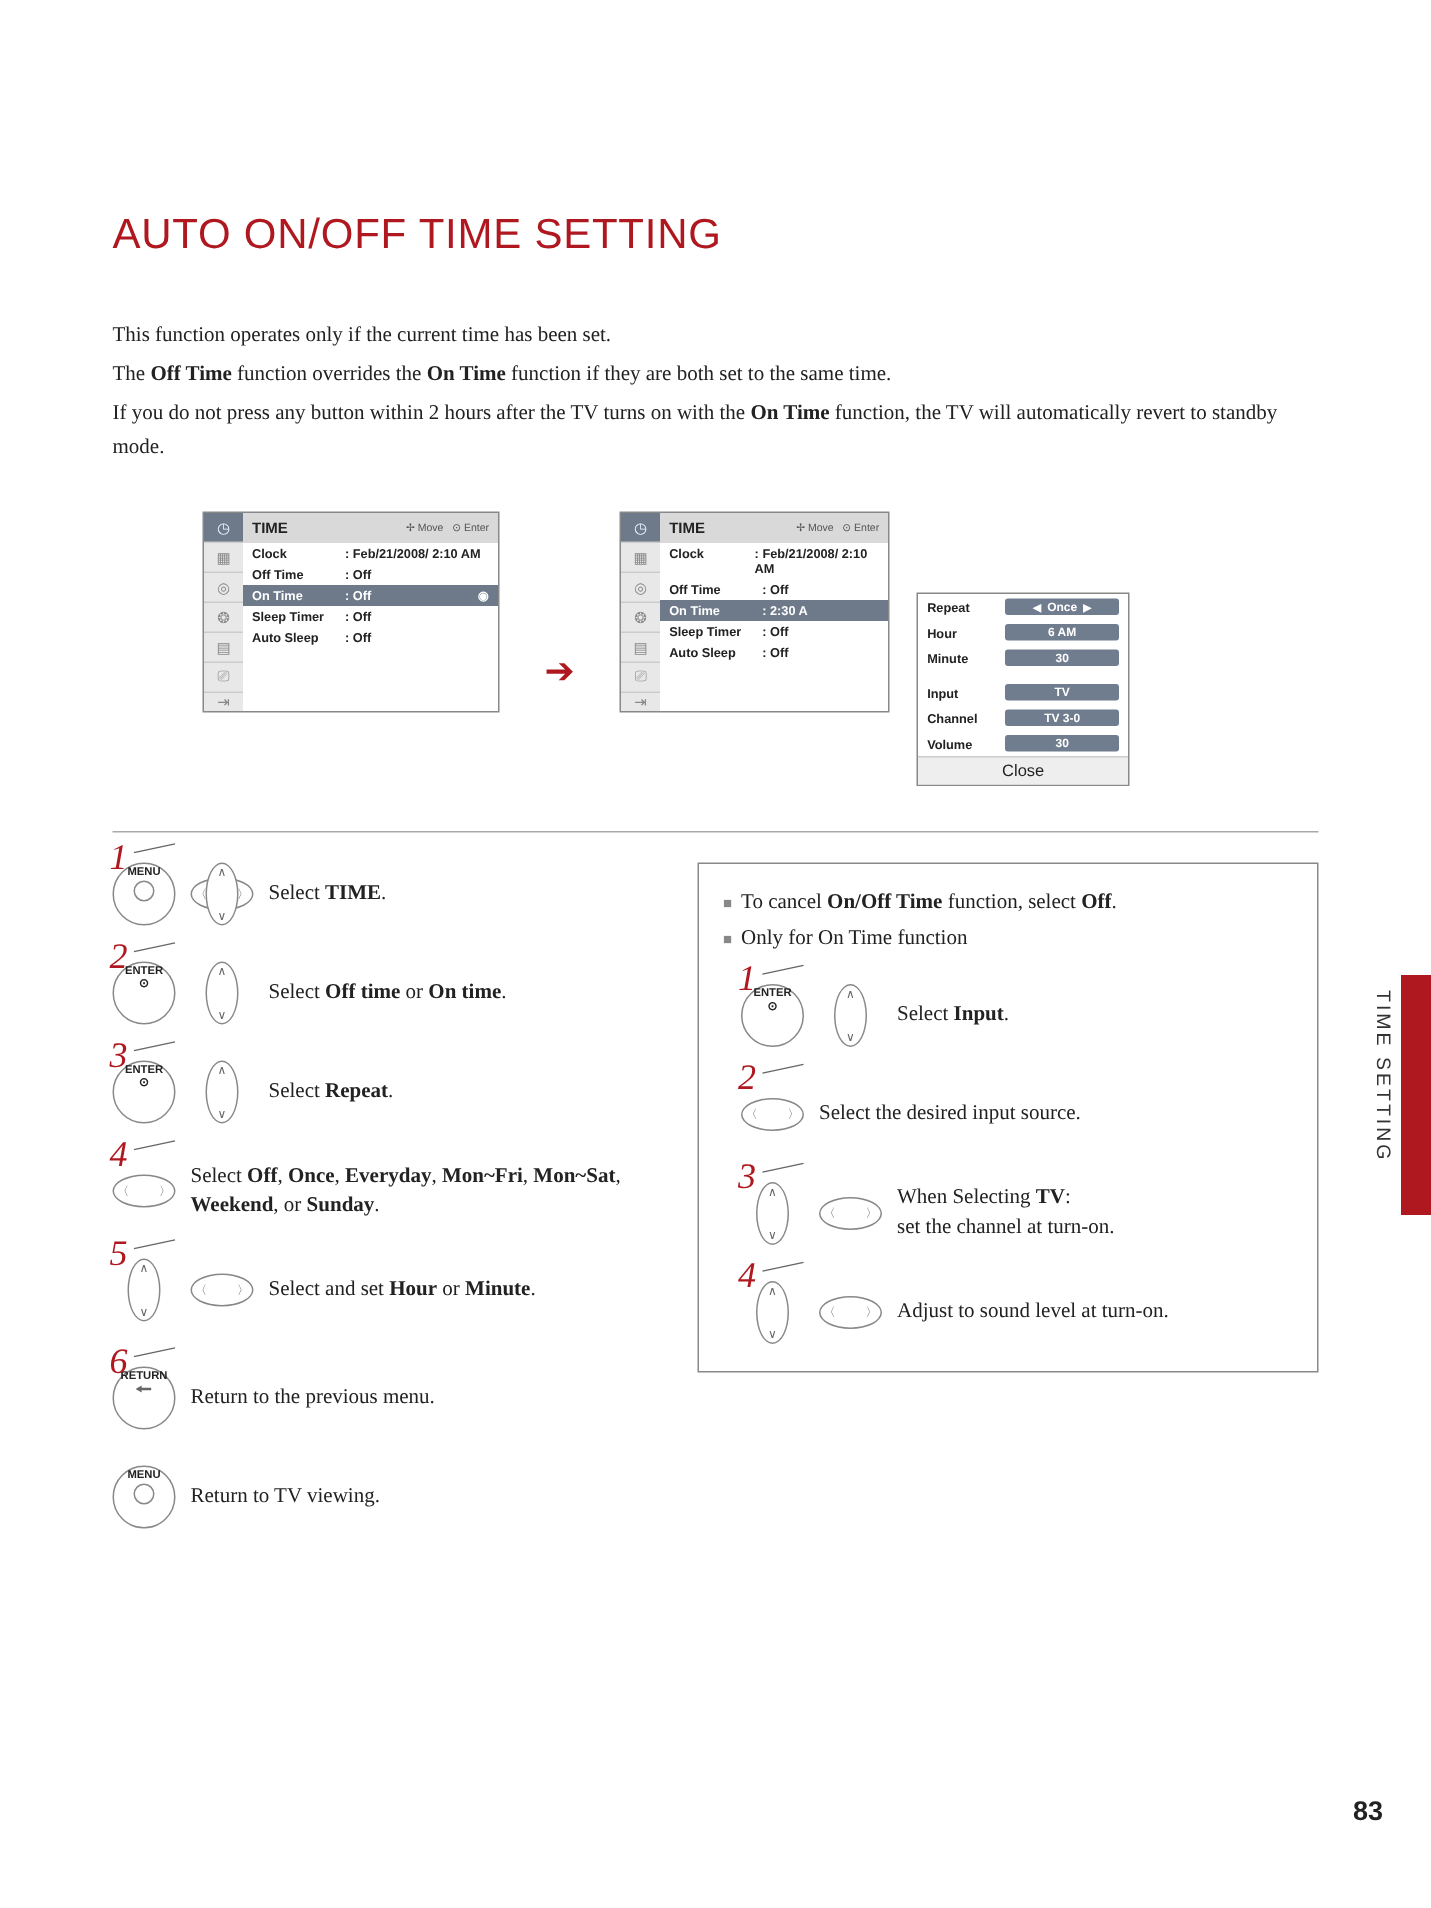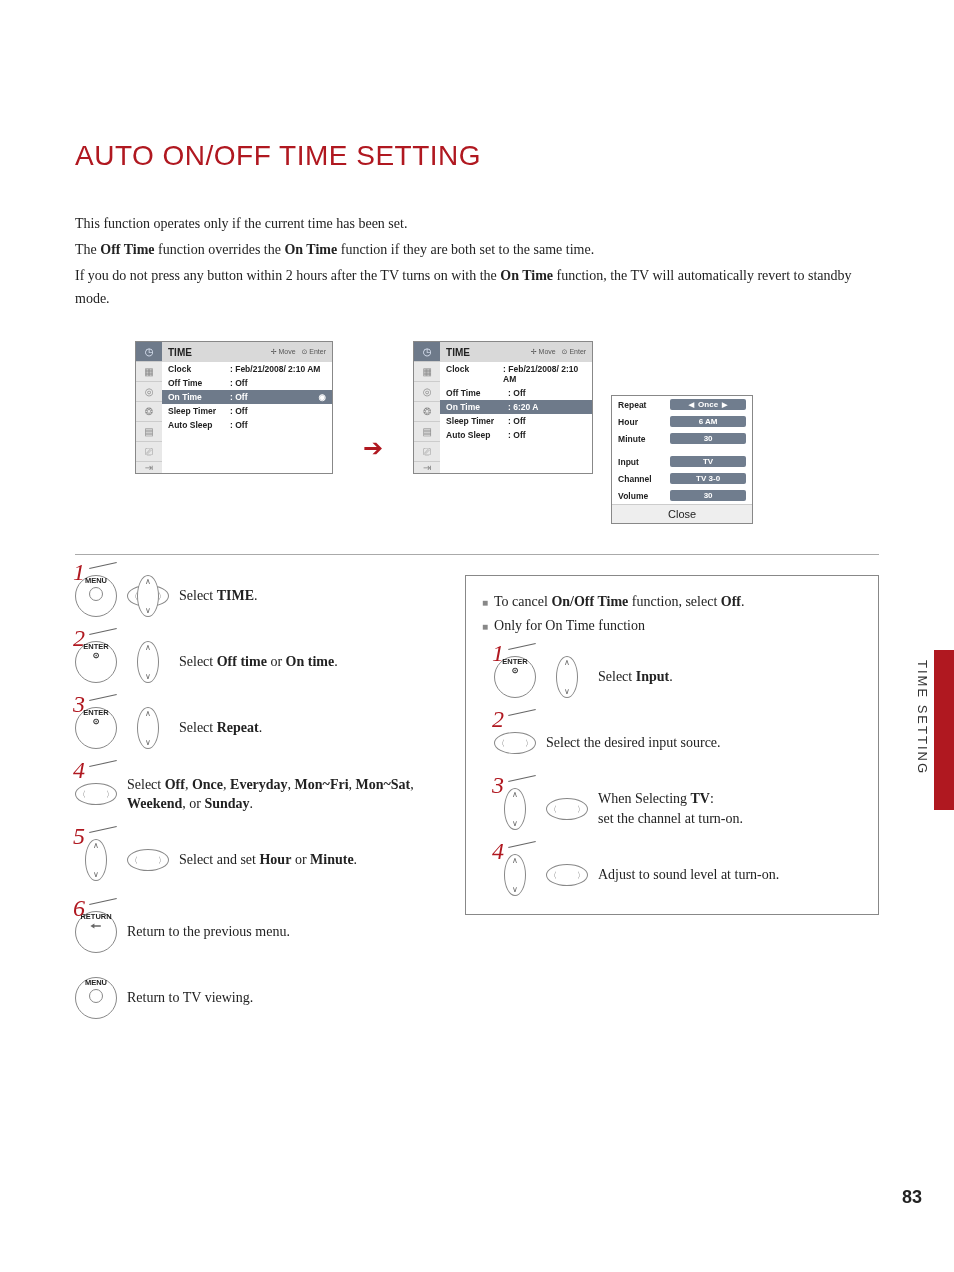--- a/index.html
+++ b/index.html
@@ -68,21 +68,21 @@
   .step-text { font-size: 14px; line-height: 1.4; flex: 1; }
   .step-text b { font-weight: bold; }
   
   .right-notes { font-size: 14px; line-height: 1.7; margin-bottom: 18px; }
   .right-notes .note { display: flex; gap: 6px; }
   .right-notes .sq { color: #888; font-size: 10px; margin-top: 4px; }
   
   .side-tab { position: absolute; right: 0; top: 650px; width: 20px; height: 160px; background: #b01820; }
   .side-label { position: absolute; right: 24px; top: 660px; writing-mode: vertical-rl; font-family: Arial, sans-serif; font-size: 13px; letter-spacing: 2px; color: #333; }
   
-  .page-num { position: absolute; right: 32px; bottom: 64px; font-size: 18px; font-weight: bold; font-family: Arial, sans-serif; text-align: center; }
+  .page-num { position: absolute; right: 32px; bottom: 54px; font-size: 18px; font-weight: bold; font-family: Arial, sans-serif; text-align: center; }
 </style>
 </head>
 <body>
 
 <div class="page">
   <h1>AUTO ON/OFF TIME SETTING</h1>
 
   <div class="intro">
     <p><span>This function operates only if the current time has been set.</span></p>
     <p><span>The </span><b>Off Time</b><span> function overrides the </span><b>On Time</b><span> function if they are both set to the same time.</span></p>
@@ -153,21 +153,21 @@
           <div class="osd-row">
               <span class="lbl">Clock</span>
               <span class="val">Feb/21/2008/ 2:10 AM</span>
             </div>
           <div class="osd-row">
               <span class="lbl">Off Time</span>
               <span class="val">Off</span>
             </div>
           <div class="osd-row hi">
               <span class="lbl">On Time</span>
-              <span class="val">6:20 A</span>
+              <span class="val">2:30 A</span>
             </div>
           <div class="osd-row">
               <span class="lbl">Sleep Timer</span>
               <span class="val">Off</span>
             </div>
           <div class="osd-row">
               <span class="lbl">Auto Sleep</span>
               <span class="val">Off</span>
             </div>
         </div>

